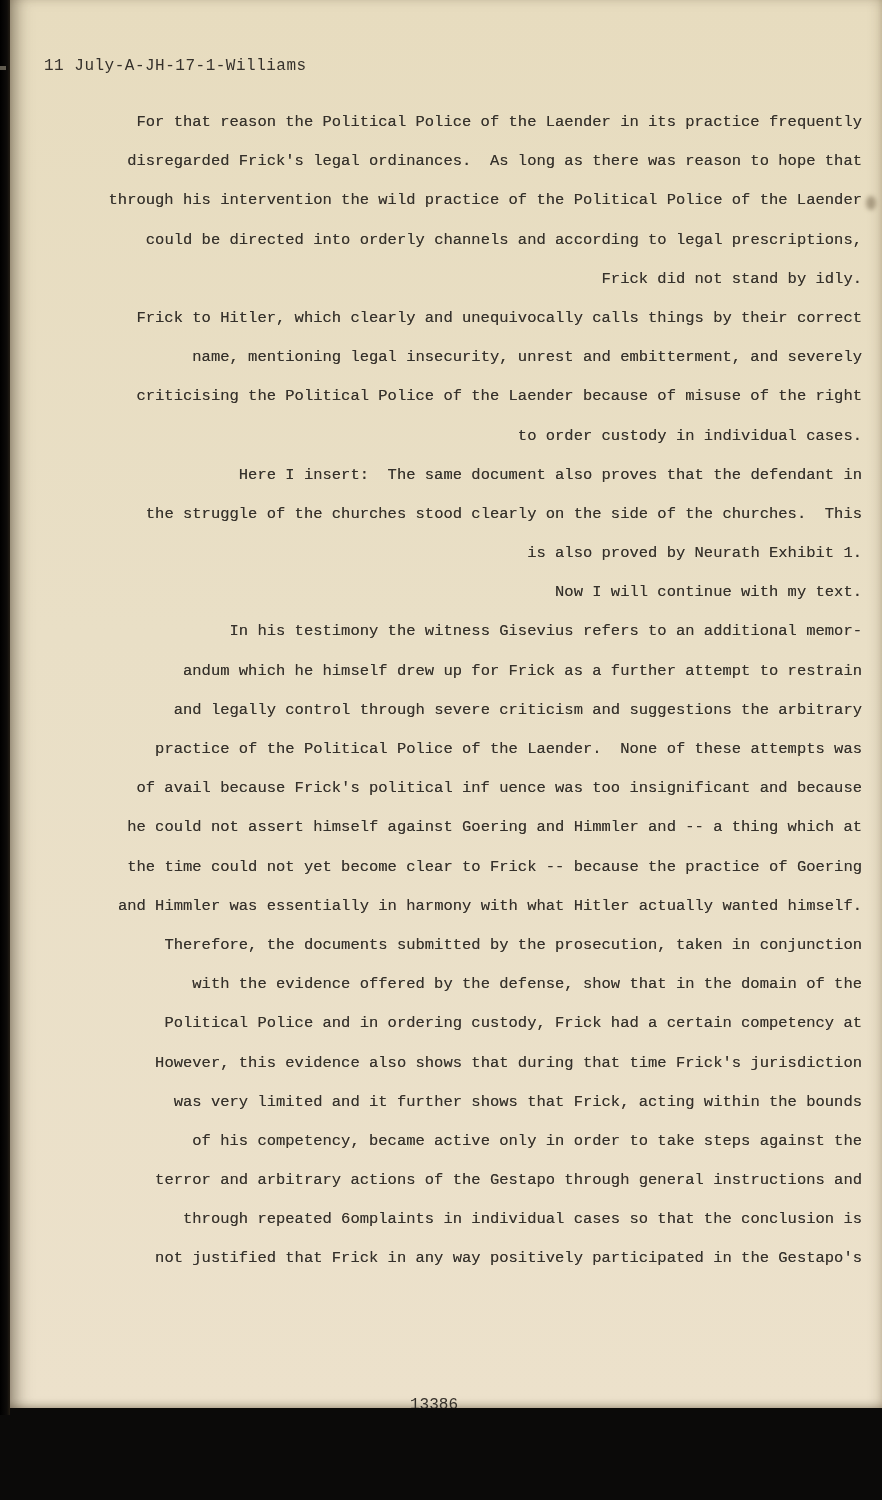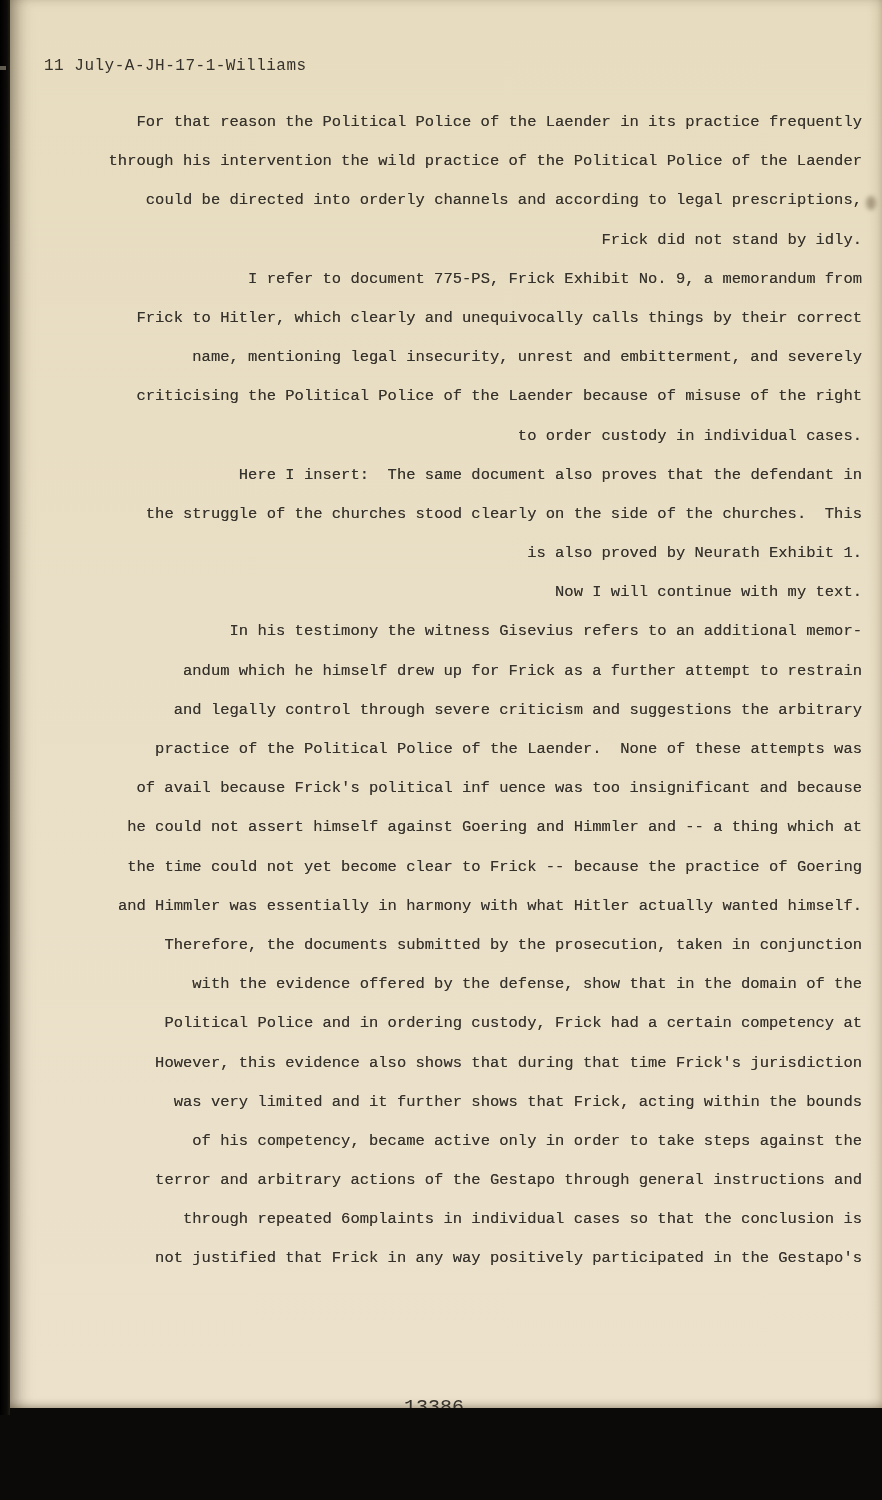--- a/index.html
+++ b/index.html
@@ -51,21 +51,21 @@
     white-space:pre;
     height:39.2px;
     line-height:39.2px;
     text-shadow:0 0 .4px rgba(53,49,43,.6);
     text-align:right;
   }
   .page-number{
     position:absolute;
     left:34px;top:1396px;width:780px;
     text-align:center;
-    font-size:20px;
+    font-size:16px;
   }
   .artifact{
     position:absolute;
     right:6px;top:196px;
     width:10px;height:14px;
     background:rgba(120,105,80,.55);
     border-radius:50%;
     filter:blur(2px);
   }
   .smudge{
@@ -75,24 +75,24 @@
   }
 </style>
 </head>
 <body>
 
 <div class="scan">
   <div class="page">
     <div class="header">11 July-A-JH-17-1-Williams</div>
     <div class="body-text">
         <div class="line">For that reason the Political Police of the Laender in its practice frequently</div>
+        <div class="line">disregarded Frick's legal ordinances.  As long as there was reason to hope that</div>
         <div class="line">through his intervention the wild practice of the Political Police of the Laender</div>
         <div class="line">could be directed into orderly channels and according to legal prescriptions,</div>
         <div class="line">Frick did not stand by idly.</div>
-        <div class="line">         I refer to document 775-PS, Frick Exhibit No. 9, a memorandum from</div>
         <div class="line">Frick to Hitler, which clearly and unequivocally calls things by their correct</div>
         <div class="line">name, mentioning legal insecurity, unrest and embitterment, and severely</div>
         <div class="line">criticising the Political Police of the Laender because of misuse of the right</div>
         <div class="line">to order custody in individual cases.</div>
         <div class="line">         Here I insert:  The same document also proves that the defendant in</div>
         <div class="line">the struggle of the churches stood clearly on the side of the churches.  This</div>
         <div class="line">is also proved by Neurath Exhibit 1.</div>
         <div class="line">         Now I will continue with my text.</div>
         <div class="line">         In his testimony the witness Gisevius refers to an additional memor-</div>
         <div class="line">andum which he himself drew up for Frick as a further attempt to restrain</div>

